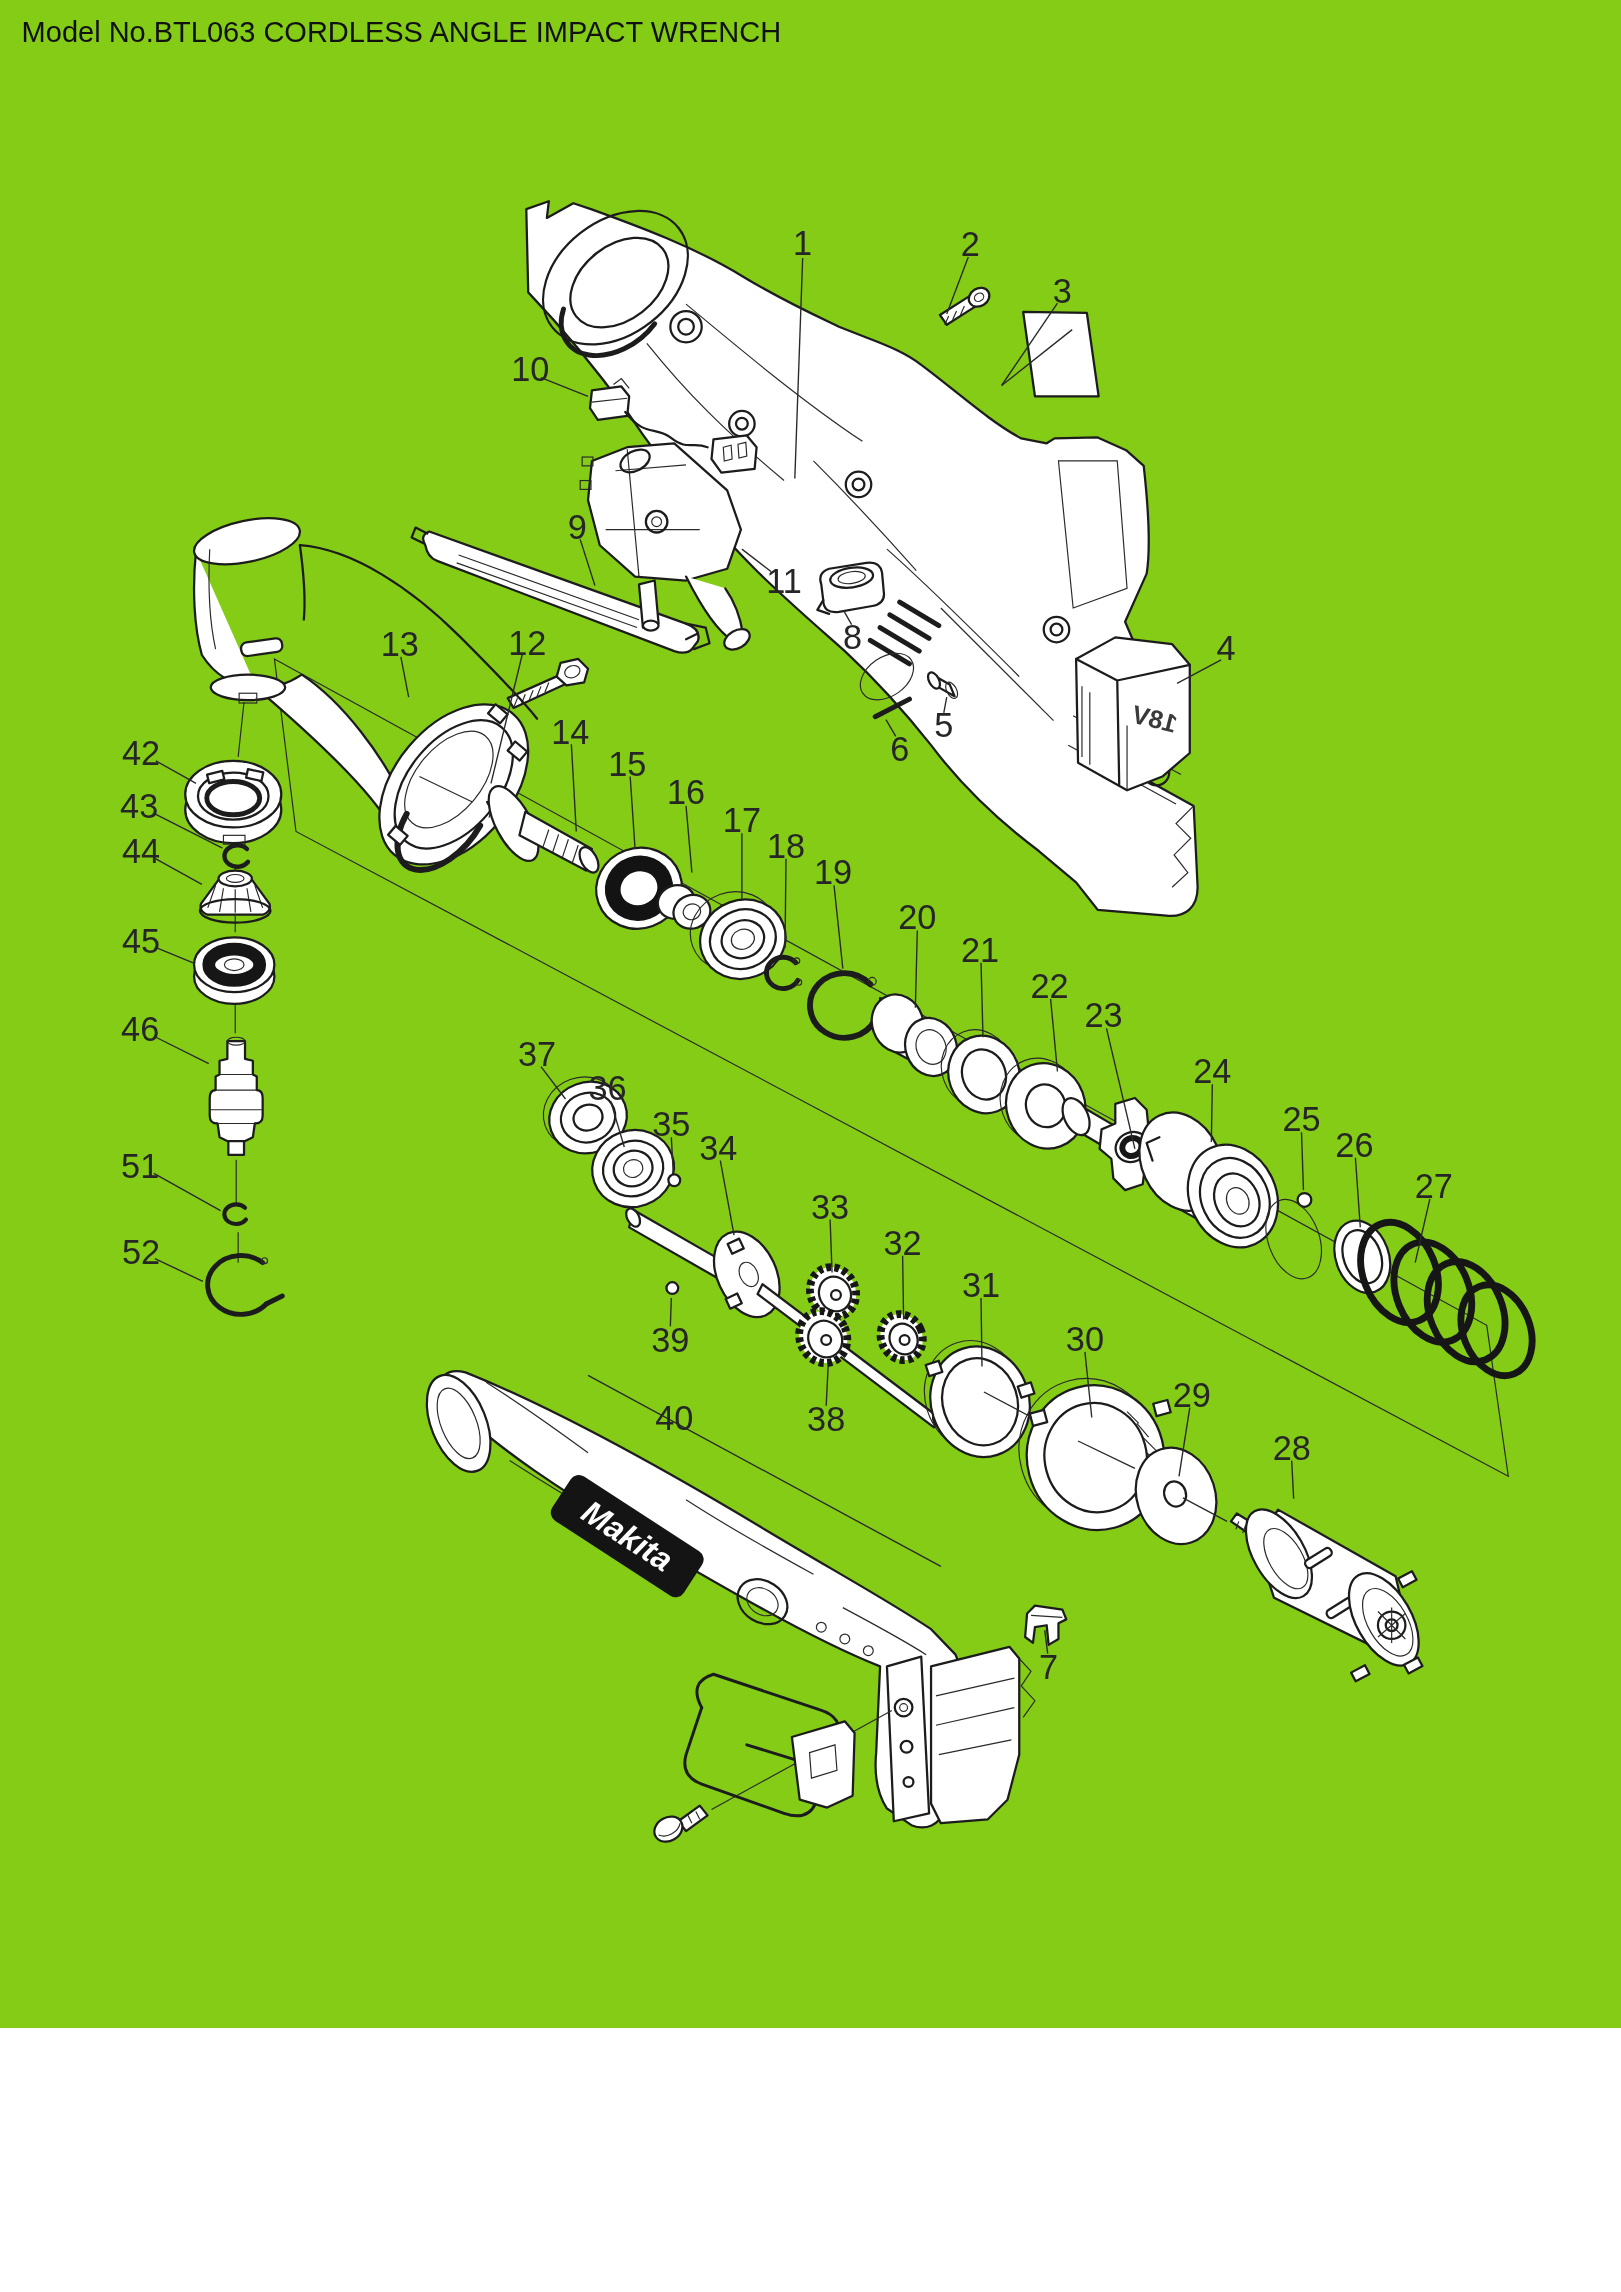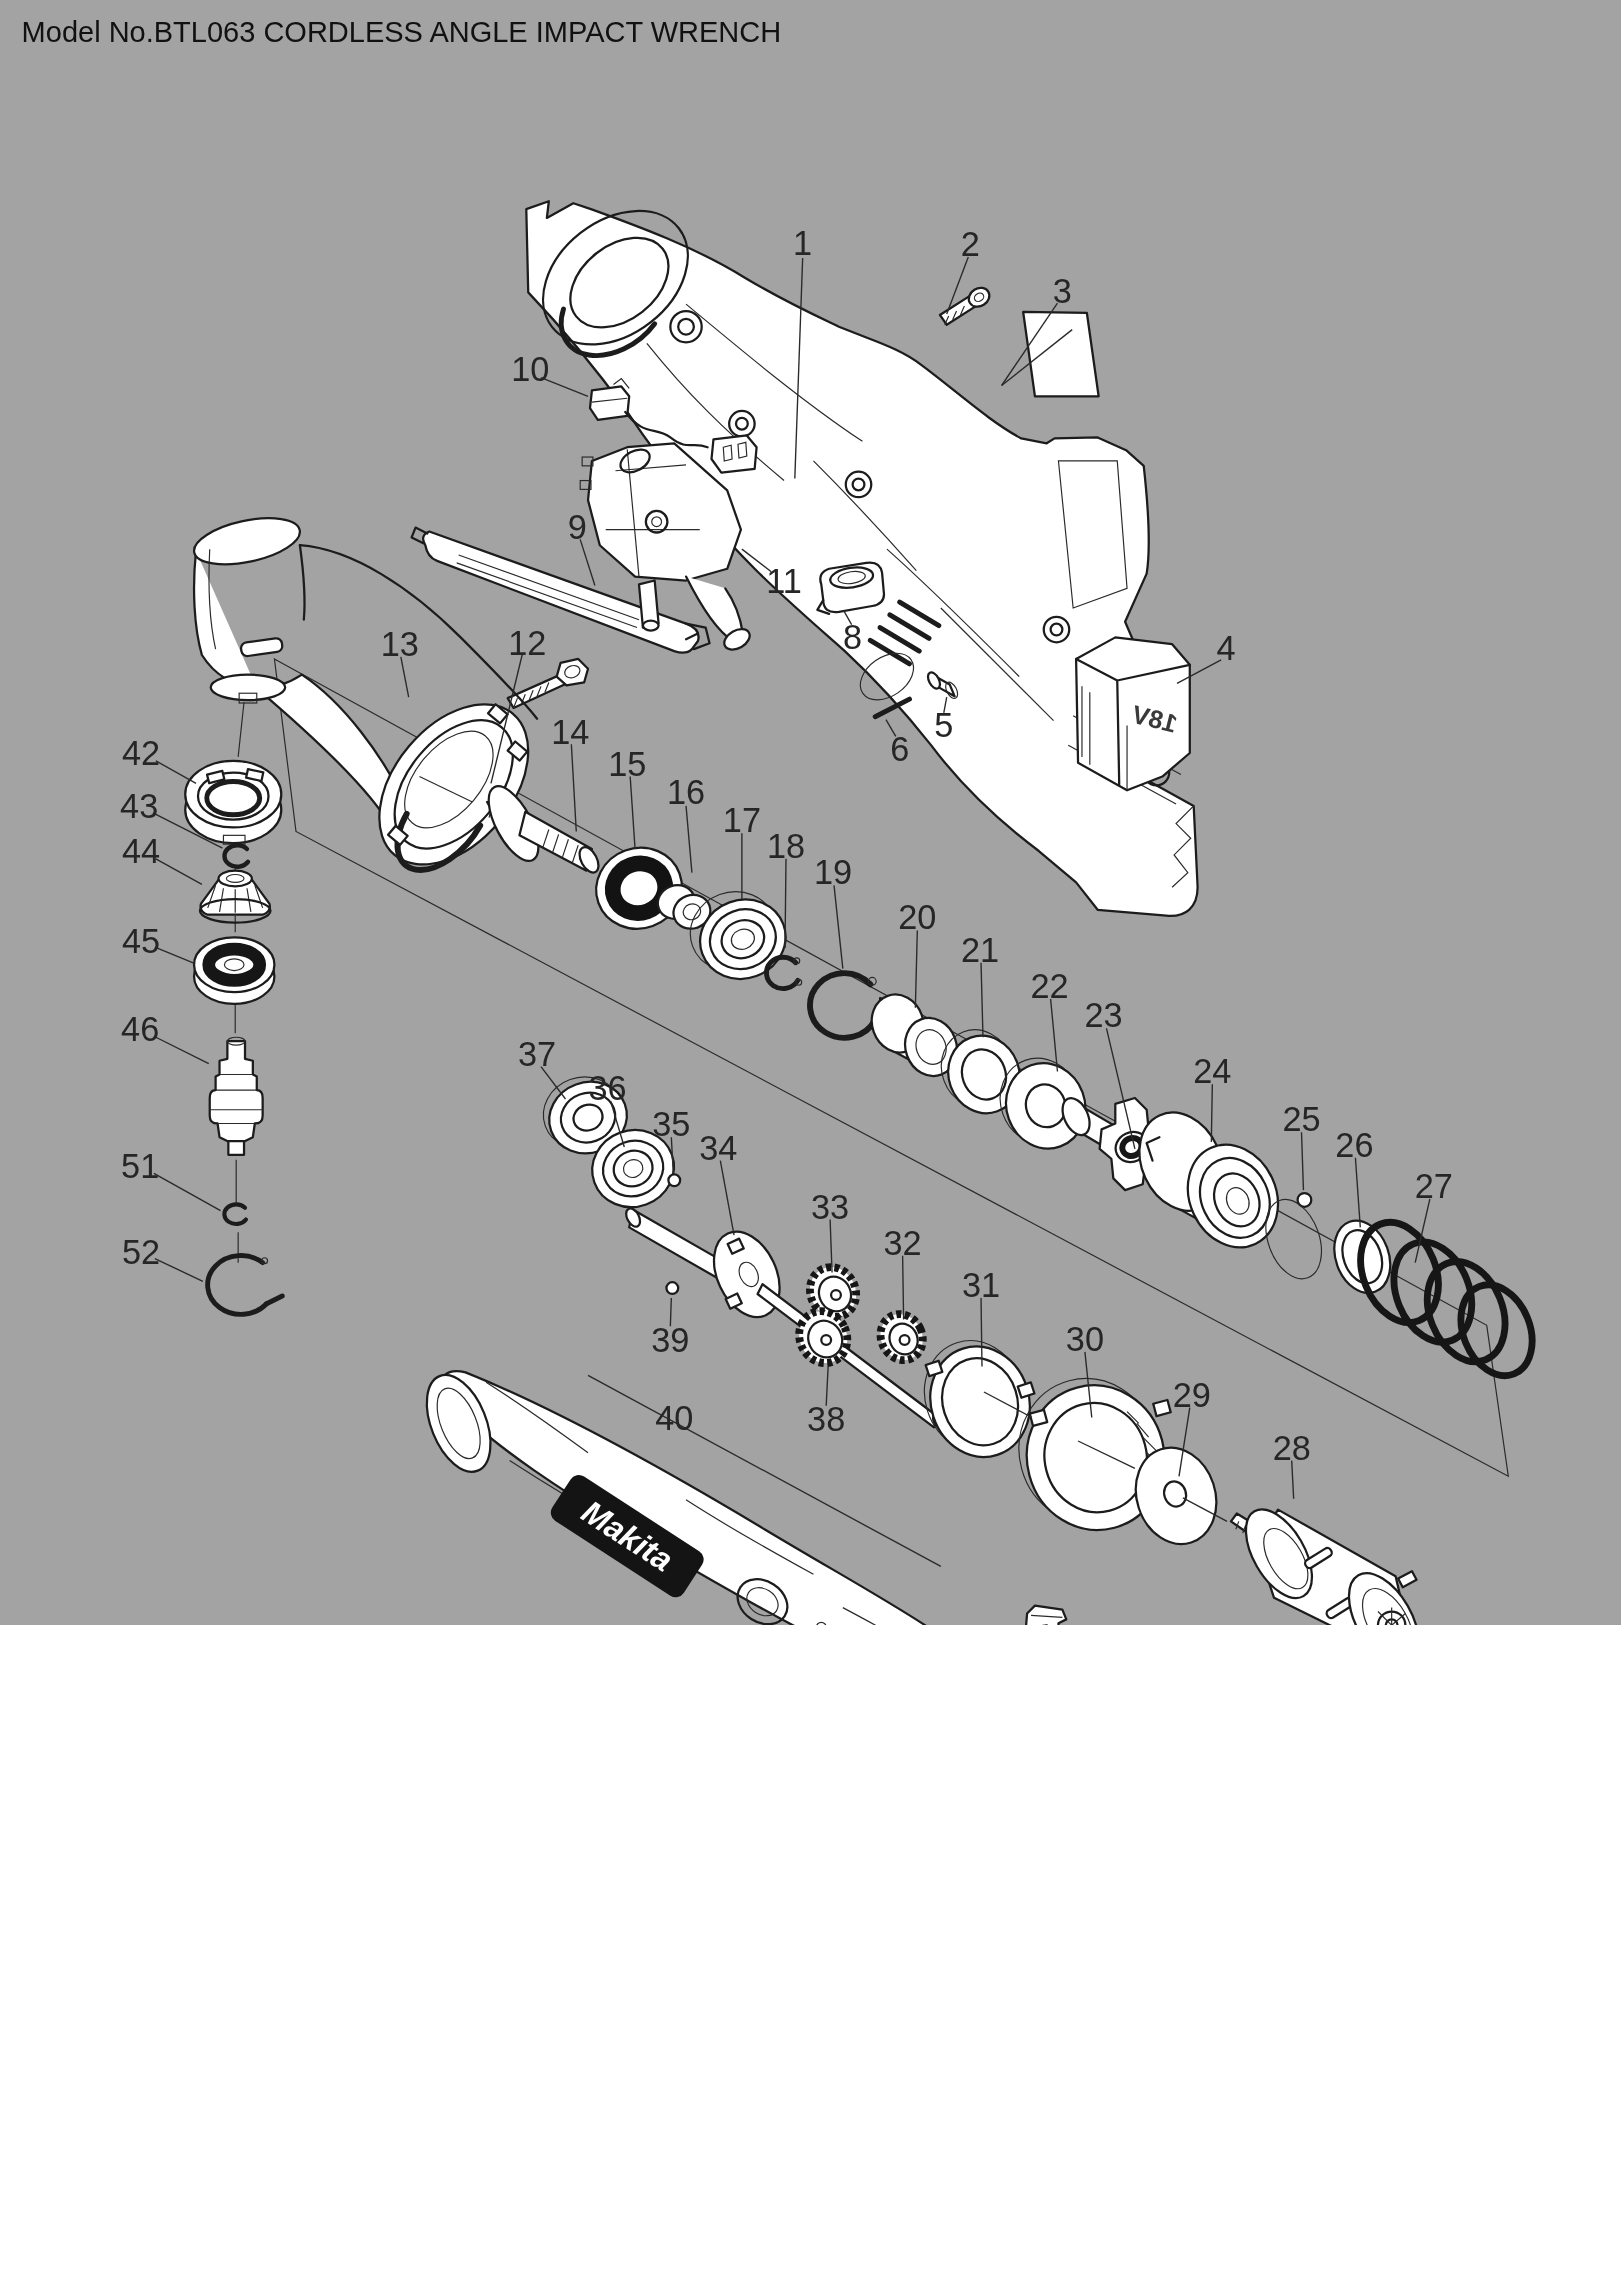--- a/index.html
+++ b/index.html
@@ -1,16 +1,16 @@
 <!DOCTYPE html>
 <html><head>
 <meta charset="utf-8">
 <style>
   html,body{margin:0;padding:0;background:#fff;}
-  .stage{position:relative;width:1621px;height:1625px;background:#a3a3a3;overflow:hidden;
+  .stage{position:relative;width:1621px;height:2028px;background:#84cc16;overflow:hidden;
          font-family:"Liberation Sans",sans-serif;text-align:center;}
   .title{position:absolute;left:21.6px;top:15.7px;font-size:29px;color:#111;
          letter-spacing:0px;font-family:"Liberation Sans",sans-serif;}
   svg{position:absolute;left:0;top:0;}
   svg *{vector-effect:none;}
   .ln{stroke:#1c1c1c;stroke-width:2.3;fill:none;stroke-linecap:round;stroke-linejoin:round;}
   .lnf{stroke:#1c1c1c;stroke-width:2.3;fill:#fff;stroke-linecap:round;stroke-linejoin:round;}
   .thin{stroke:#2a2a2a;stroke-width:1.2;fill:none;}
   .lead{stroke:#2a2a2a;stroke-width:1.4;fill:none;}
   .lbl{font-family:"Liberation Sans",sans-serif;font-size:35px;fill:#262626;}

